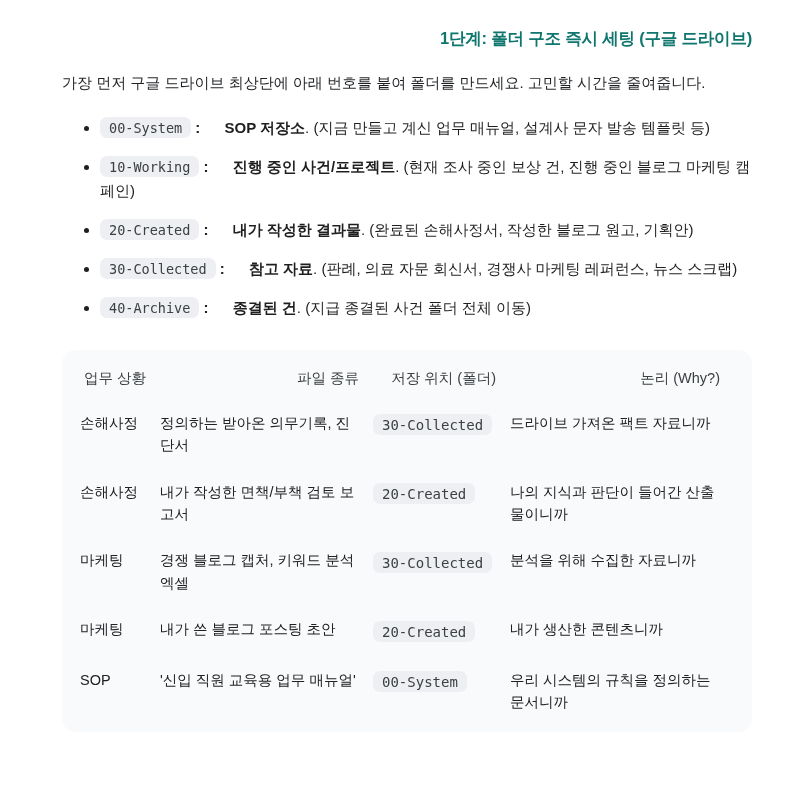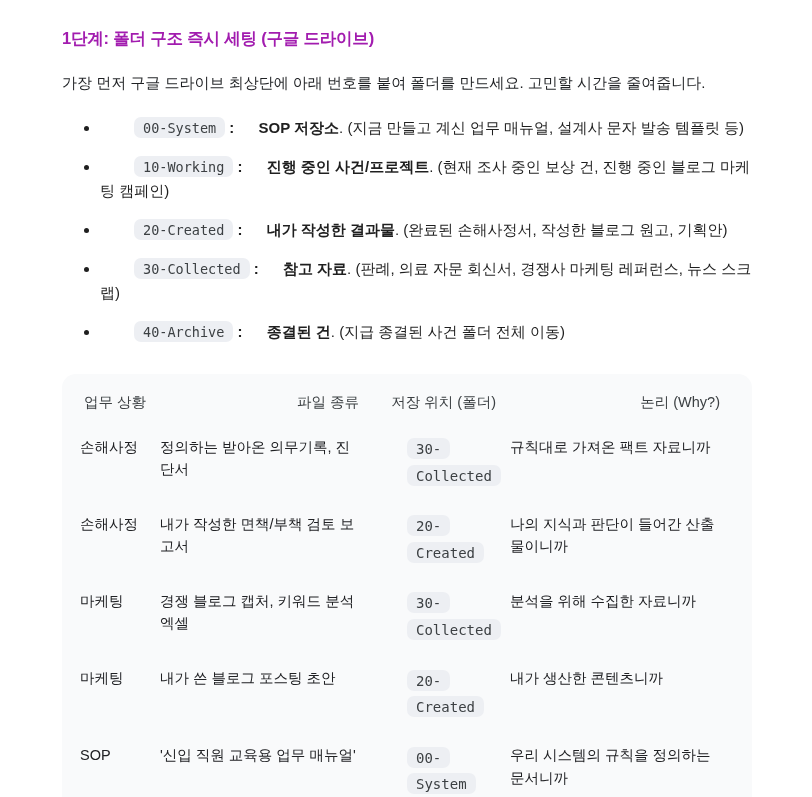--- a/index.html
+++ b/index.html
@@ -16,21 +16,22 @@
     color:var(--text);
     padding:26px 60px 0 62px;
     font-size:15px;
     line-height:1.55;
   }
   h2.step-title{
     font-size:16.5px;
     font-weight:700;
     letter-spacing:-0.2px;
     margin:0 0 19px 0;
-    color:#a21caf;
+    color:#0f766e;
+    text-align:right;
   }
   p.intro{
     margin:0 0 16px 0;
     color:#1f2124;
   }
   ul.folder-list{
     list-style:disc;
     padding-left:38px;
     margin:22px 0 30px 0;
   }
@@ -40,21 +41,20 @@
   }
   .chip{
     font-family:"DejaVu Sans Mono",monospace;
     font-size:13.5px;
     background:var(--chip-bg);
     color:var(--chip-text);
     border-radius:7px;
     padding:2.5px 9px;
     -webkit-box-decoration-break:clone;
     box-decoration-break:clone;
-    margin-left:34px;
   }
   .sep{font-weight:700;}
   .bold-label{font-weight:700;margin-left:20px;}
   
   .table-card{
     background:var(--card-bg);
     border-radius:14px;
     margin-top:16px;
     overflow:hidden;
   }
@@ -129,21 +129,21 @@
           <th>파일 종류</th>
           <th>저장 위치 (폴더)</th>
           <th>논리 (Why?)</th>
         </tr>
       </thead>
       <tbody>
         <tr>
           <td class="cat">손해사정</td>
           <td>정의하는 받아온 의무기록, 진단서</td>
           <td><span class="chip">30-Collected</span></td>
-          <td>규칙대로 가져온 팩트 자료니까</td>
+          <td>드라이브 가져온 팩트 자료니까</td>
         </tr>
         <tr>
           <td class="cat">손해사정</td>
           <td>내가 작성한 면책/부책 검토 보고서</td>
           <td><span class="chip">20-Created</span></td>
           <td>나의 지식과 판단이 들어간 산출물이니까</td>
         </tr>
         <tr>
           <td class="cat">마케팅</td>
           <td>경쟁 블로그 캡처, 키워드 분석 엑셀</td>

